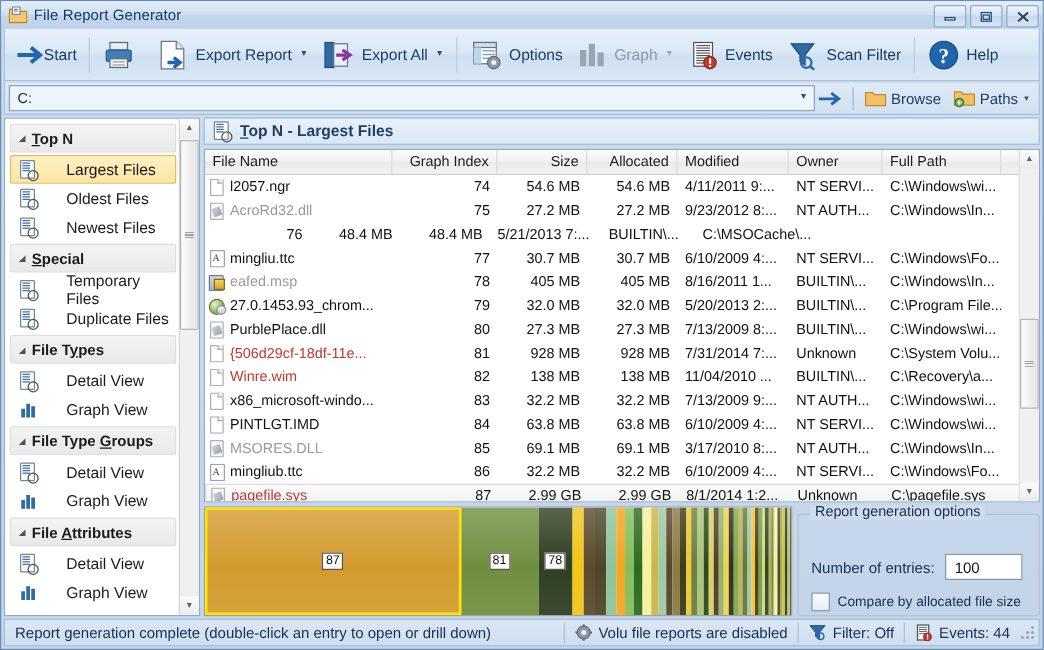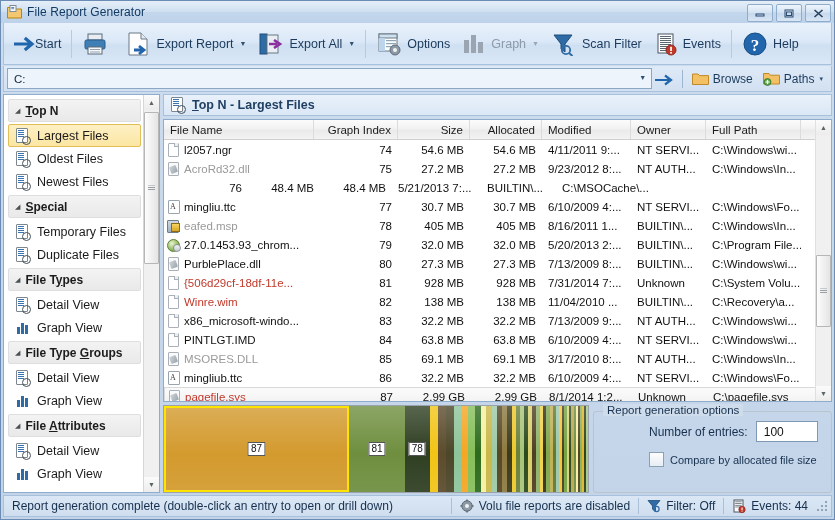--- a/index.html
+++ b/index.html
@@ -106,21 +106,21 @@
   .grp{
     height:21px;display:flex;align-items:center;gap:5px;
     background:linear-gradient(180deg,#f3f3f3 0%,#e9e9e9 100%);
     border:1px solid #dedede;border-radius:2px;
     padding-left:6px;margin-bottom:2px;margin-top:2px;
   }
   .grp .tri{font-size:7px;color:#4a5054;}
   .grp .lbl{font-size:12px;font-weight:bold;color:#1c1c1c;}
   .grp .lbl u{text-decoration:underline;}
   .itm{
-    height:21px;display:flex;align-items:center;gap:6px;
+    height:21px;display:flex;align-items:center;gap:22px;
     padding-left:6px;border:1px solid transparent;border-radius:2px;
   }
   .itm .lbl{font-size:12.5px;color:#1b1b1b;}
   .itm.sel{
     background:linear-gradient(180deg,#fdf0c4 0%,#fbe6a2 100%);
     border:1px solid #e3be58;
   }
 
   
   .ic{flex:0 0 16px;width:16px;height:16px;position:relative;}
@@ -218,27 +218,26 @@
   .tcell .tag{
     position:absolute;left:50%;top:50%;transform:translate(-50%,-50%);
     background:#fff;border:1px solid #555;font-size:10px;color:#111;
     padding:0 2px;line-height:12px;
   }
   .tcell.sel{outline:2px solid #ffe400;outline-offset:-2px;z-index:3;}
   .optbox{
     flex:0 0 192px;width:192px;position:relative;
     border:1px solid #b9c4cf;border-radius:3px;margin-top:6px;
     background:transparent;
-    padding-left:45px;
   }
   .optbox .legend{
     position:absolute;top:-8px;left:9px;background:#cfdcec;padding:0 4px;
     font-size:11.5px;color:#16304d;
   }
-  .optrow{display:flex;align-items:center;padding:0 10px;margin-top:9px;gap:8px;}
+  .optrow{display:flex;align-items:center;padding:0 10px;margin-top:31px;gap:8px;}
   .optrow .lbl{font-size:12px;color:#16304d;}
   .numfield{
     width:62px;height:21px;background:#fff;border:1px solid #7f99b4;
     display:flex;align-items:center;padding-left:7px;box-sizing:border-box;
     font-size:12px;color:#111;
   }
   .chkrow{display:flex;align-items:center;padding:0 10px;margin-top:10px;gap:6px;}
   .chk{width:13px;height:13px;border:1px solid #8aa0b5;background:linear-gradient(180deg,#fdfdfd,#e7edf3);}
   .chkrow .lbl{font-size:11px;color:#16304d;}
 
@@ -371,31 +370,20 @@
     <div class="tb disabled">
       <span class="ic" style="width:24px;flex:0 0 24px;height:20px">
         <svg width="24" height="20" viewBox="0 0 24 20">
           <rect x="2" y="6" width="5" height="13" fill="#9aa5b1"></rect>
           <rect x="9" y="1" width="5" height="18" fill="#9aa5b1"></rect>
           <rect x="16" y="8" width="5" height="11" fill="#9aa5b1"></rect>
         </svg>
       </span>
       <span class="lbl">Graph</span>
       <span class="caret">▼</span>
-    </div>
-
-    <div class="tb">
-      <span class="ic" style="width:26px;flex:0 0 26px;height:24px">
-        <svg width="26" height="24" viewBox="0 0 26 24">
-          <path d="M3 3 H21 L14 12 V20 L10 17 V12 Z" fill="#2f6ca5" stroke="#1f4e7c"></path>
-          <circle cx="15" cy="18" r="4.2" fill="none" stroke="#2f6ca5" stroke-width="1.8"></circle>
-          <path d="M18 21 L21.5 24" stroke="#2f6ca5" stroke-width="2"></path>
-        </svg>
-      </span>
-      <span class="lbl">Scan Filter</span>
     </div>
 
     <div class="tb">
       <span class="ic" style="width:24px;flex:0 0 24px;height:24px">
         <svg width="24" height="24" viewBox="0 0 24 24">
           <rect x="4" y="2" width="15" height="19" fill="#fdfdfd" stroke="#4a5560"></rect>
           <g fill="#4a5560">
             <rect x="6" y="4" width="11" height="0.9"></rect>
               <rect x="6" y="6" width="11" height="0.9"></rect>
             <rect x="6" y="8" width="11" height="0.9"></rect>
@@ -404,20 +392,31 @@
               <rect x="6" y="14" width="11" height="0.9"></rect>
             <rect x="6" y="16" width="11" height="0.9"></rect>
               <rect x="6" y="18" width="11" height="0.9"></rect>
           </g>
           <circle cx="17" cy="18" r="5" fill="#c0392b" stroke="#8e2a1f"></circle>
           <rect x="16.2" y="14.8" width="1.7" height="4.2" fill="#fff"></rect>
           <rect x="16.2" y="20" width="1.7" height="1.6" fill="#fff"></rect>
         </svg>
       </span>
       <span class="lbl">Events</span>
+    </div>
+
+    <div class="tb">
+      <span class="ic" style="width:26px;flex:0 0 26px;height:24px">
+        <svg width="26" height="24" viewBox="0 0 26 24">
+          <path d="M3 3 H21 L14 12 V20 L10 17 V12 Z" fill="#2f6ca5" stroke="#1f4e7c"></path>
+          <circle cx="15" cy="18" r="4.2" fill="none" stroke="#2f6ca5" stroke-width="1.8"></circle>
+          <path d="M18 21 L21.5 24" stroke="#2f6ca5" stroke-width="2"></path>
+        </svg>
+      </span>
+      <span class="lbl">Scan Filter</span>
     </div>
 
     <div class="sep"></div>
 
     <div class="tb">
       <span class="ic" style="width:26px;flex:0 0 26px;height:26px">
         <svg width="26" height="26" viewBox="0 0 26 26">
           <circle cx="13" cy="13" r="11" fill="#2166ad" stroke="#174d83"></circle>
           <text x="13" y="19.5" font-size="17" font-family="Liberation Serif, serif" font-weight="bold" fill="#fff" text-anchor="middle">?</text>
         </svg>

